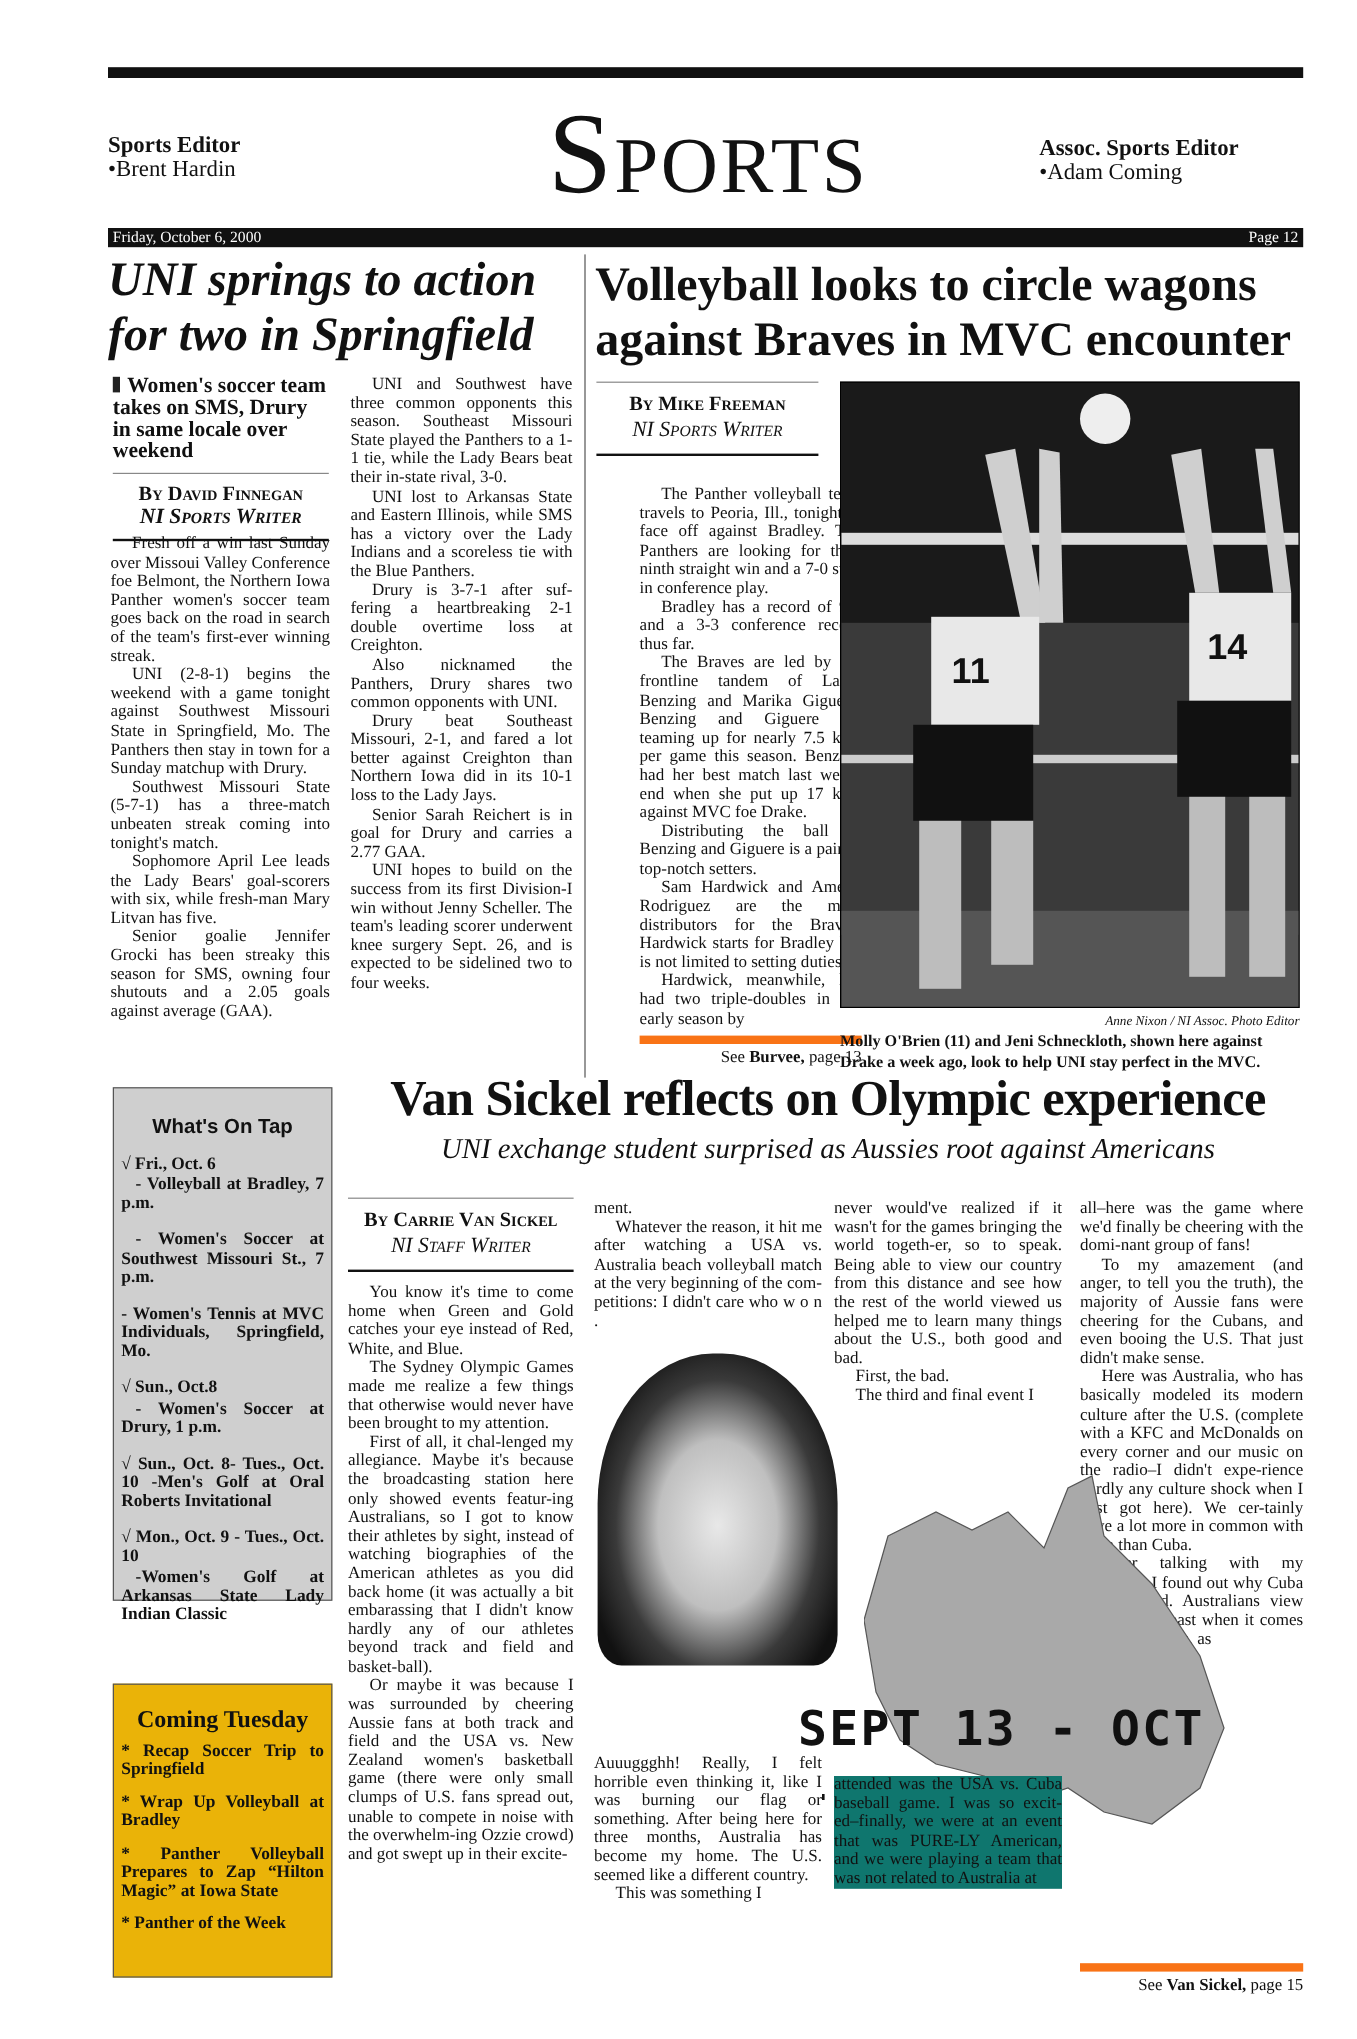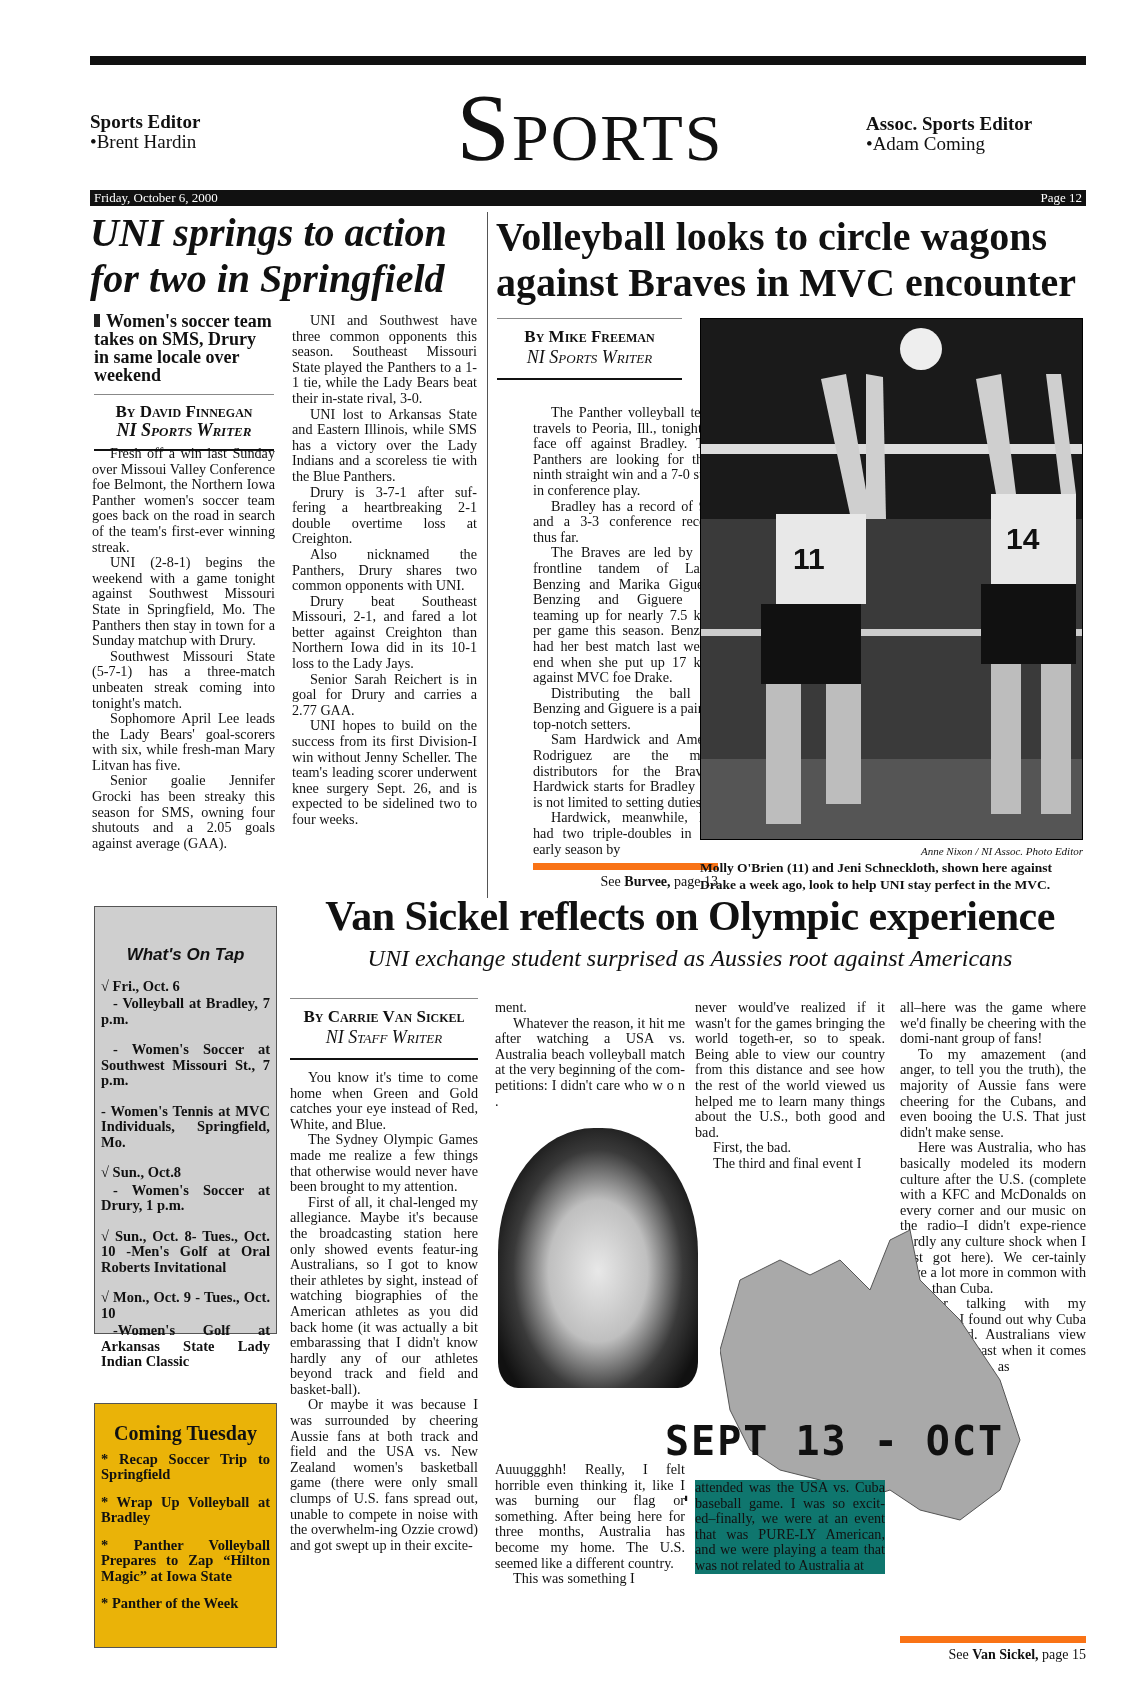--- a/index.html
+++ b/index.html
@@ -24,21 +24,21 @@
   .byline-name { font-size: 17px; font-weight: bold; font-variant: small-caps; }
   .byline-title { font-size: 18px; font-style: italic; font-variant: small-caps; }
   .col1 { left: 92px; top: 446px; width: 183px; }
   .col2 { left: 292px; top: 313px; width: 185px; }
   .col3 { left: 497px; top: 405px; width: 185px; margin-left: 36px; }
   .jump { font-family: "Liberation Serif", serif; font-size: 14px; text-align: right; border-top: 7px solid #f97316; padding-top: 4px; }
   .photo { left: 700px; top: 318px; width: 383px; height: 522px; background: #222; overflow: hidden; border: 1px solid #000; }
   .photo-credit { left: 700px; top: 845px; width: 383px; text-align: right; font-family: "Liberation Serif", serif; font-style: italic; font-size: 11px; }
   .photo-caption { left: 700px; top: 859px; width: 390px; font-family: "Liberation Serif", serif; font-weight: bold; font-size: 13.5px; line-height: 17px; }
   .tapbox { left: 94px; top: 906px; width: 183px; height: 428px; background: #cfcfcf; border: 1px solid #555; padding: 10px 6px; font-family: "Liberation Serif", serif; font-weight: bold; font-size: 14.5px; line-height: 15.5px; }
-  .tapbox h3 { text-align: center; font-family: "Liberation Sans", sans-serif; font-style: italic; font-size: 17px; margin: 30px 0 16px; }
+  .tapbox h3 { text-align: center; font-family: "Liberation Sans", sans-serif; font-size: 17px; margin: 14px 0 16px; }
   .tapbox .it { margin-bottom: 15px; text-align: justify; }
   .tuesbox { left: 94px; top: 1403px; width: 183px; height: 245px; background: #eab308; border: 1px solid #555; padding: 10px 6px; font-family: "Liberation Serif", serif; font-weight: bold; font-size: 14.5px; line-height: 15.5px; }
   .tuesbox h3 { text-align: center; font-size: 20px; margin: 12px 0 10px; }
   .tuesbox .it { margin-bottom: 12px; text-align: justify; }
   .vs-headline { left: 290px; top: 890px; width: 800px; font-family: "Liberation Serif", serif; font-weight: bold; font-size: 42px; line-height: 52px; text-align: center; letter-spacing: -0.5px; }
   .vs-subhead { left: 290px; top: 945px; width: 800px; font-family: "Liberation Serif", serif; font-style: italic; font-size: 24px; text-align: center; }
   .vs-col1 { left: 290px; top: 998px; width: 188px; }
   .vs-col2 { left: 495px; top: 1000px; width: 190px; }
   .vs-col3 { left: 695px; top: 1000px; width: 190px; }
   .vs-col4 { left: 900px; top: 1000px; width: 186px; }

